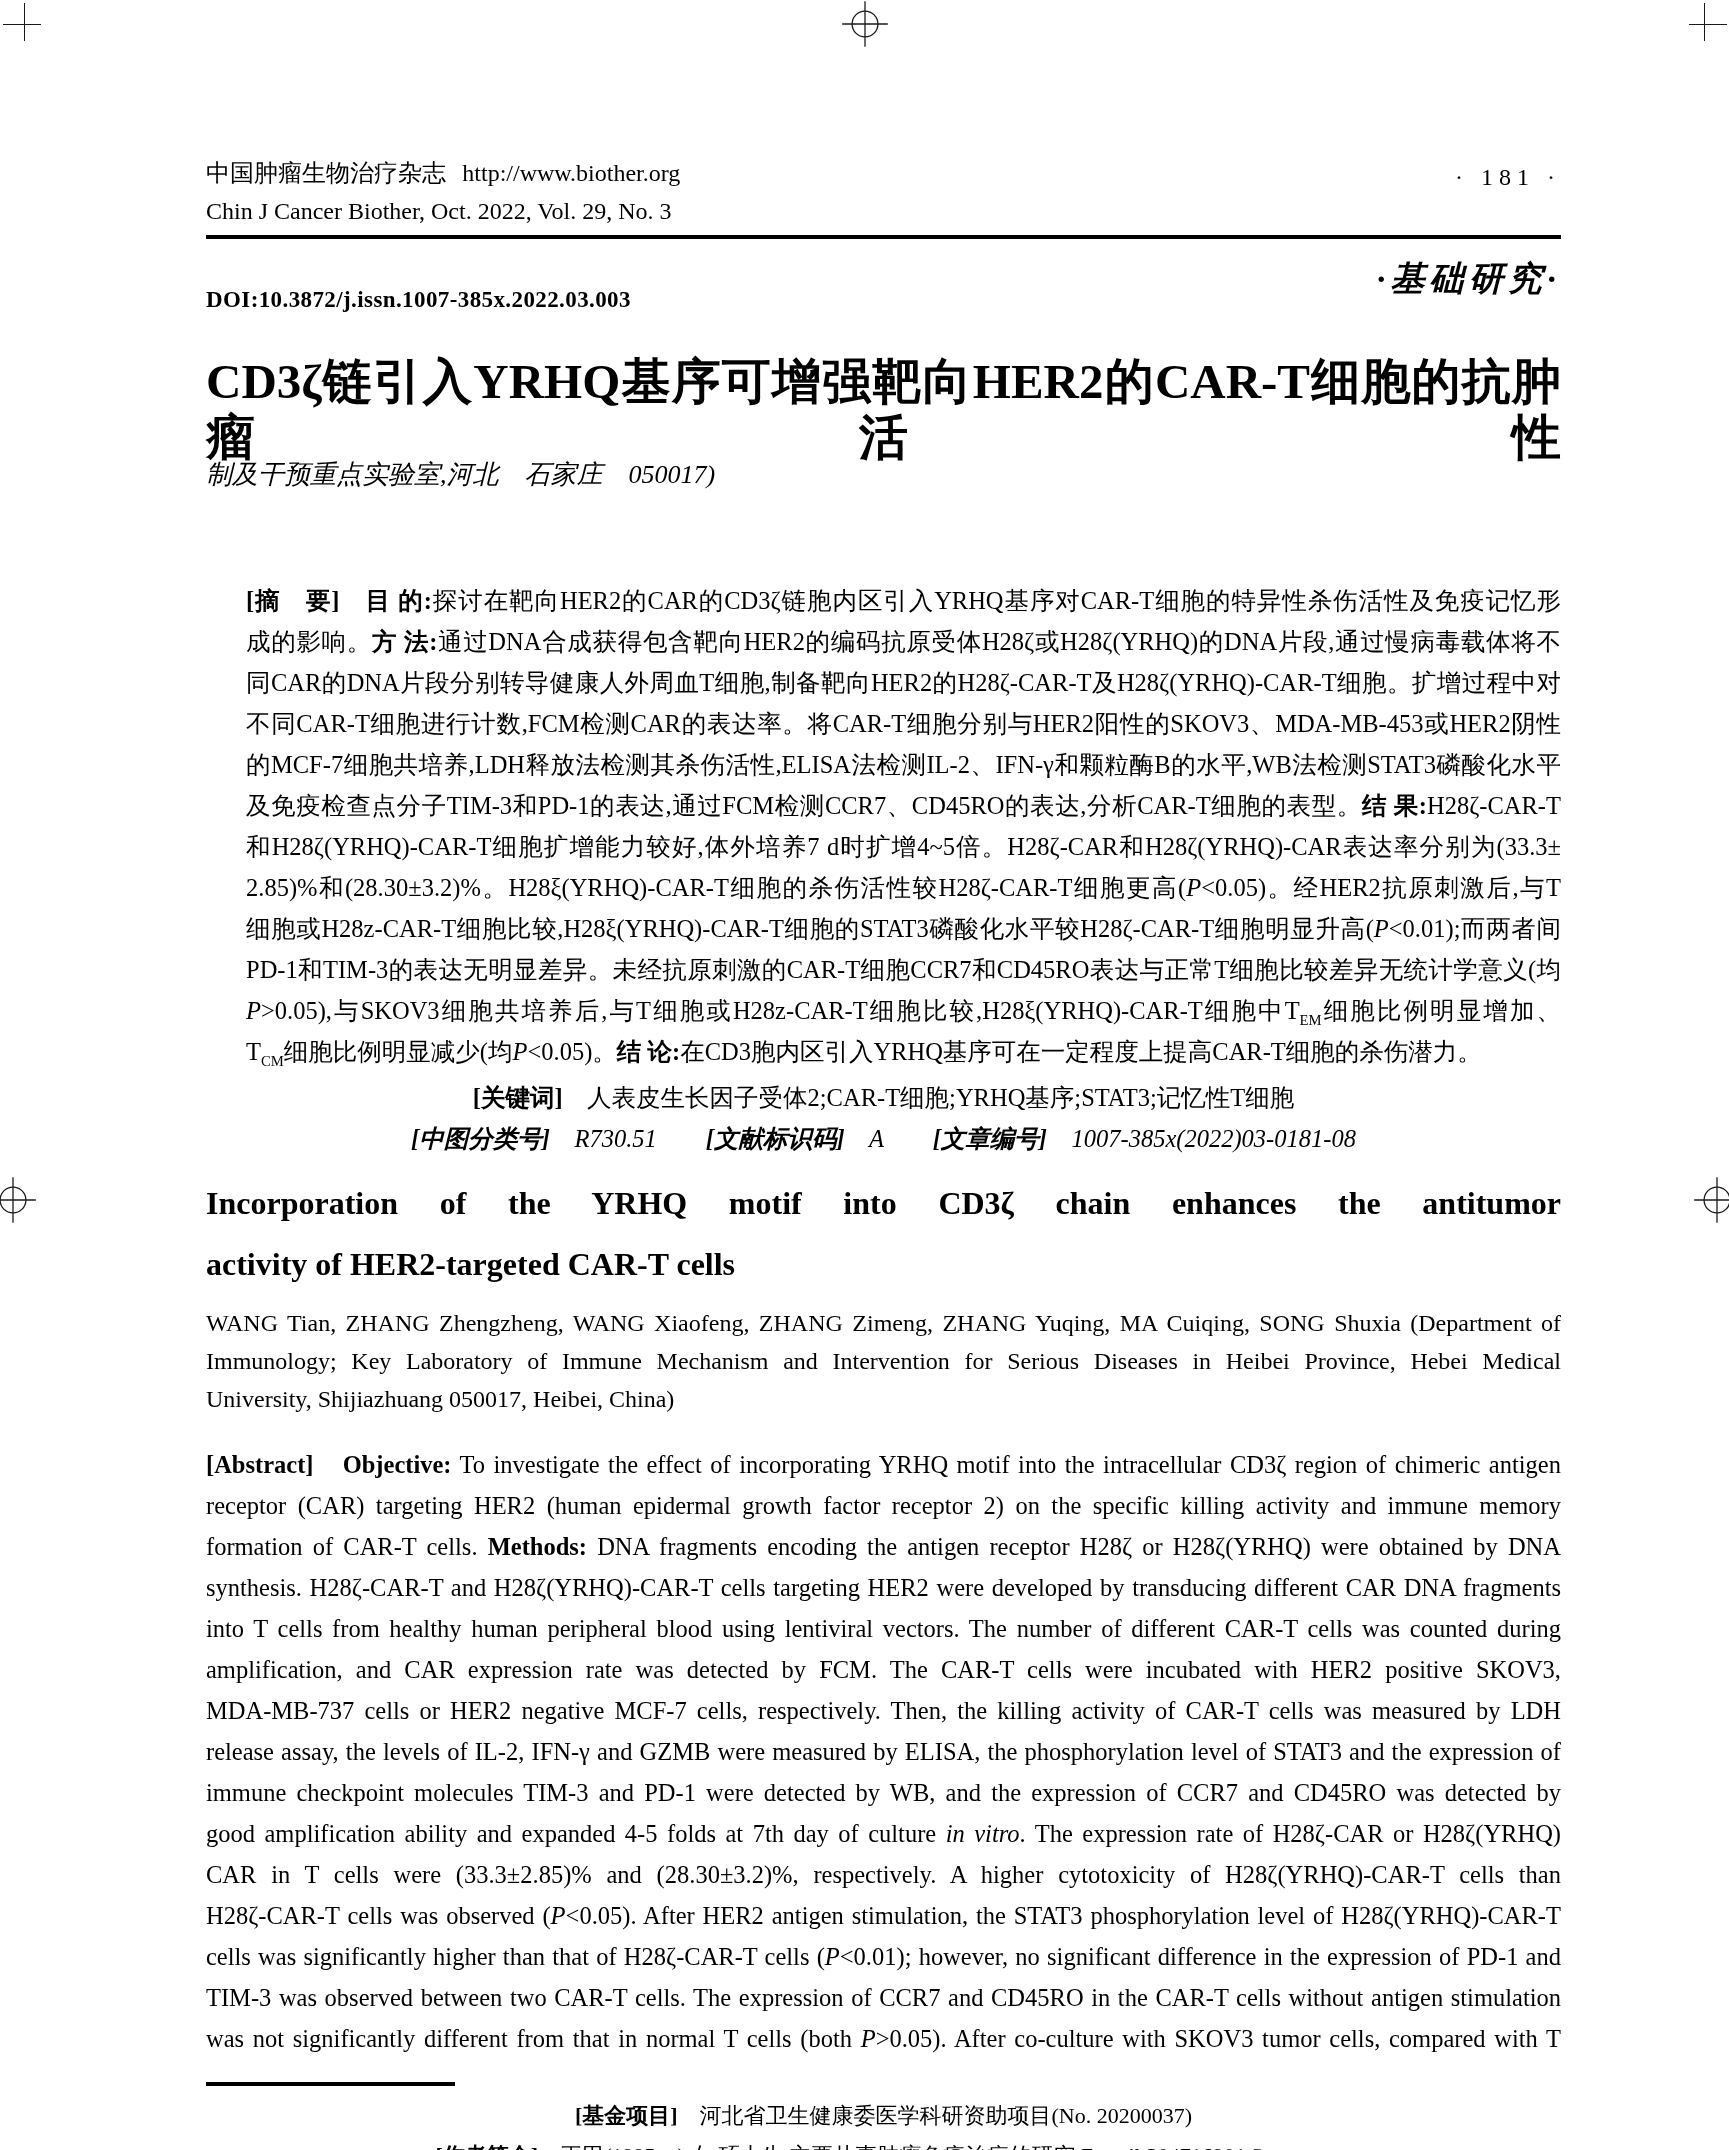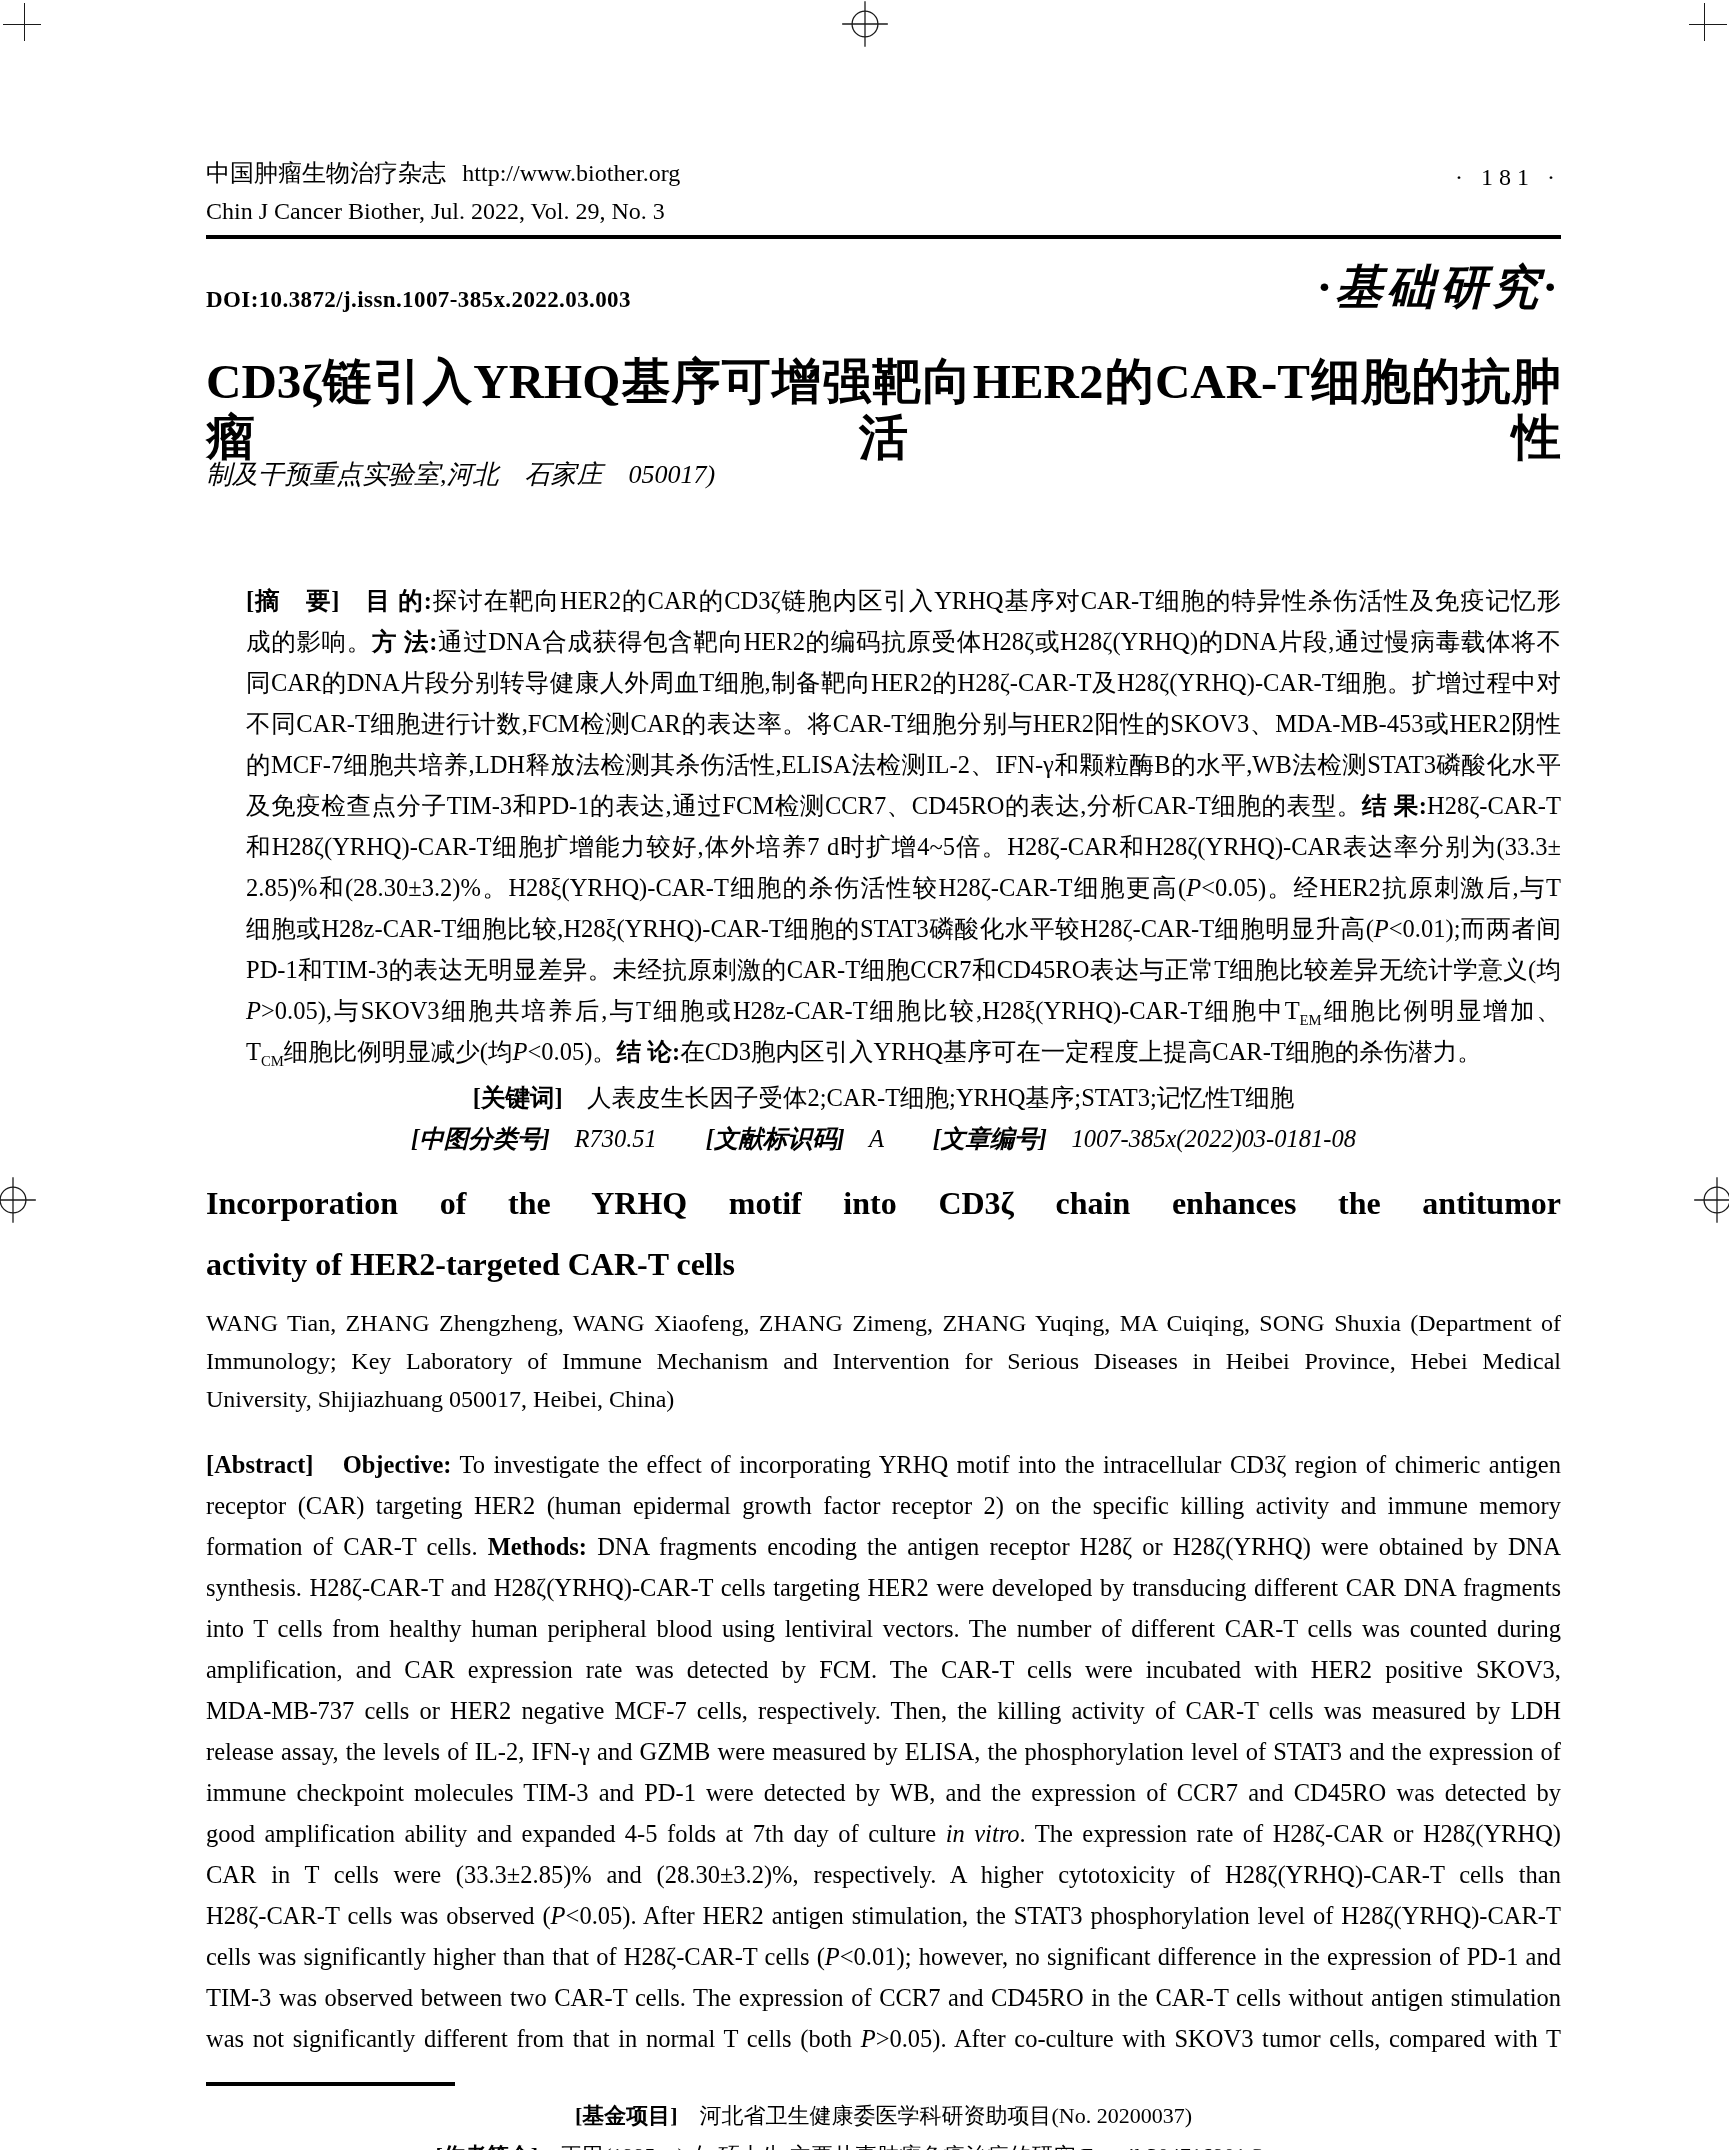--- a/index.html
+++ b/index.html
@@ -14,21 +14,21 @@
   sub{font-size:0.6em;line-height:0;}
 
   
   .hdr1{top:156px;font-size:24px;line-height:35px;}
   .hdr1 .url{margin-left:16.3px;}
   .pagenum{position:absolute;top:164px;left:1428px;width:133px;font-size:24px;text-align:right;letter-spacing:6px;}
   .rule1{position:absolute;top:235px;left:206px;width:1355px;height:3.9px;background:#000;}
 
   
   .doi{top:287px;font-size:23px;font-weight:bold;letter-spacing:0.4px;}
-  .cat{position:absolute;top:256px;right:0;font-size:47px;font-weight:bold;font-style:italic;letter-spacing:5.2px;}
+  .cat{position:absolute;top:256px;right:0;font-size:34px;font-weight:bold;font-style:italic;letter-spacing:5.2px;}
 
   
   .title-cn{top:354px;font-size:49px;font-weight:bold;line-height:56px;text-align:justify;text-align-last:justify;}
   .authors-cn{top:453px;font-size:26px;font-style:italic;}
   .authors-cn .ln{line-height:44px;}
 
   .abstract-cn{top:580px;font-size:24.5px;}
   .abstract-cn .ln{line-height:41px;margin-left:40px;}
   .kw{top:1077px;font-size:24.5px;}
   .kw .ln{line-height:41px;}
@@ -76,21 +76,21 @@
     <circle cx="65" cy="65" r="30" fill="none" stroke="#1a1a1a" stroke-width="3"></circle>
     <line x1="65" y1="12" x2="65" y2="118" stroke="#1a1a1a" stroke-width="3"></line>
     <line x1="12" y1="65" x2="118" y2="65" stroke="#1a1a1a" stroke-width="3"></line>
   </svg>
 
   <div class="col hdr1">
     <span>中国肿瘤生物治疗杂志</span><span class="url">http://www.biother.org</span>
   </div>
   <div class="pagenum">· 181 ·</div>
   <div class="col hdr1" style="top:194px;">
-    <span>Chin J Cancer Biother, Jul. 2022, Vol. 29, No. 3</span>
+    <span>Chin J Cancer Biother, Oct. 2022, Vol. 29, No. 3</span>
   </div>
   <div class="rule1"></div>
 
   <div class="col doi">DOI:10.3872/j.issn.1007-385x.2022.03.003</div>
   <div class="col" style="top:0;height:0;">
     <div class="cat">·基础研究·</div>
   </div>
 
   <div class="col title-cn">CD3ζ链引入YRHQ基序可增强靶向HER2的CAR-T细胞的抗肿瘤活性</div>
   <div class="col authors-cn last-short">

